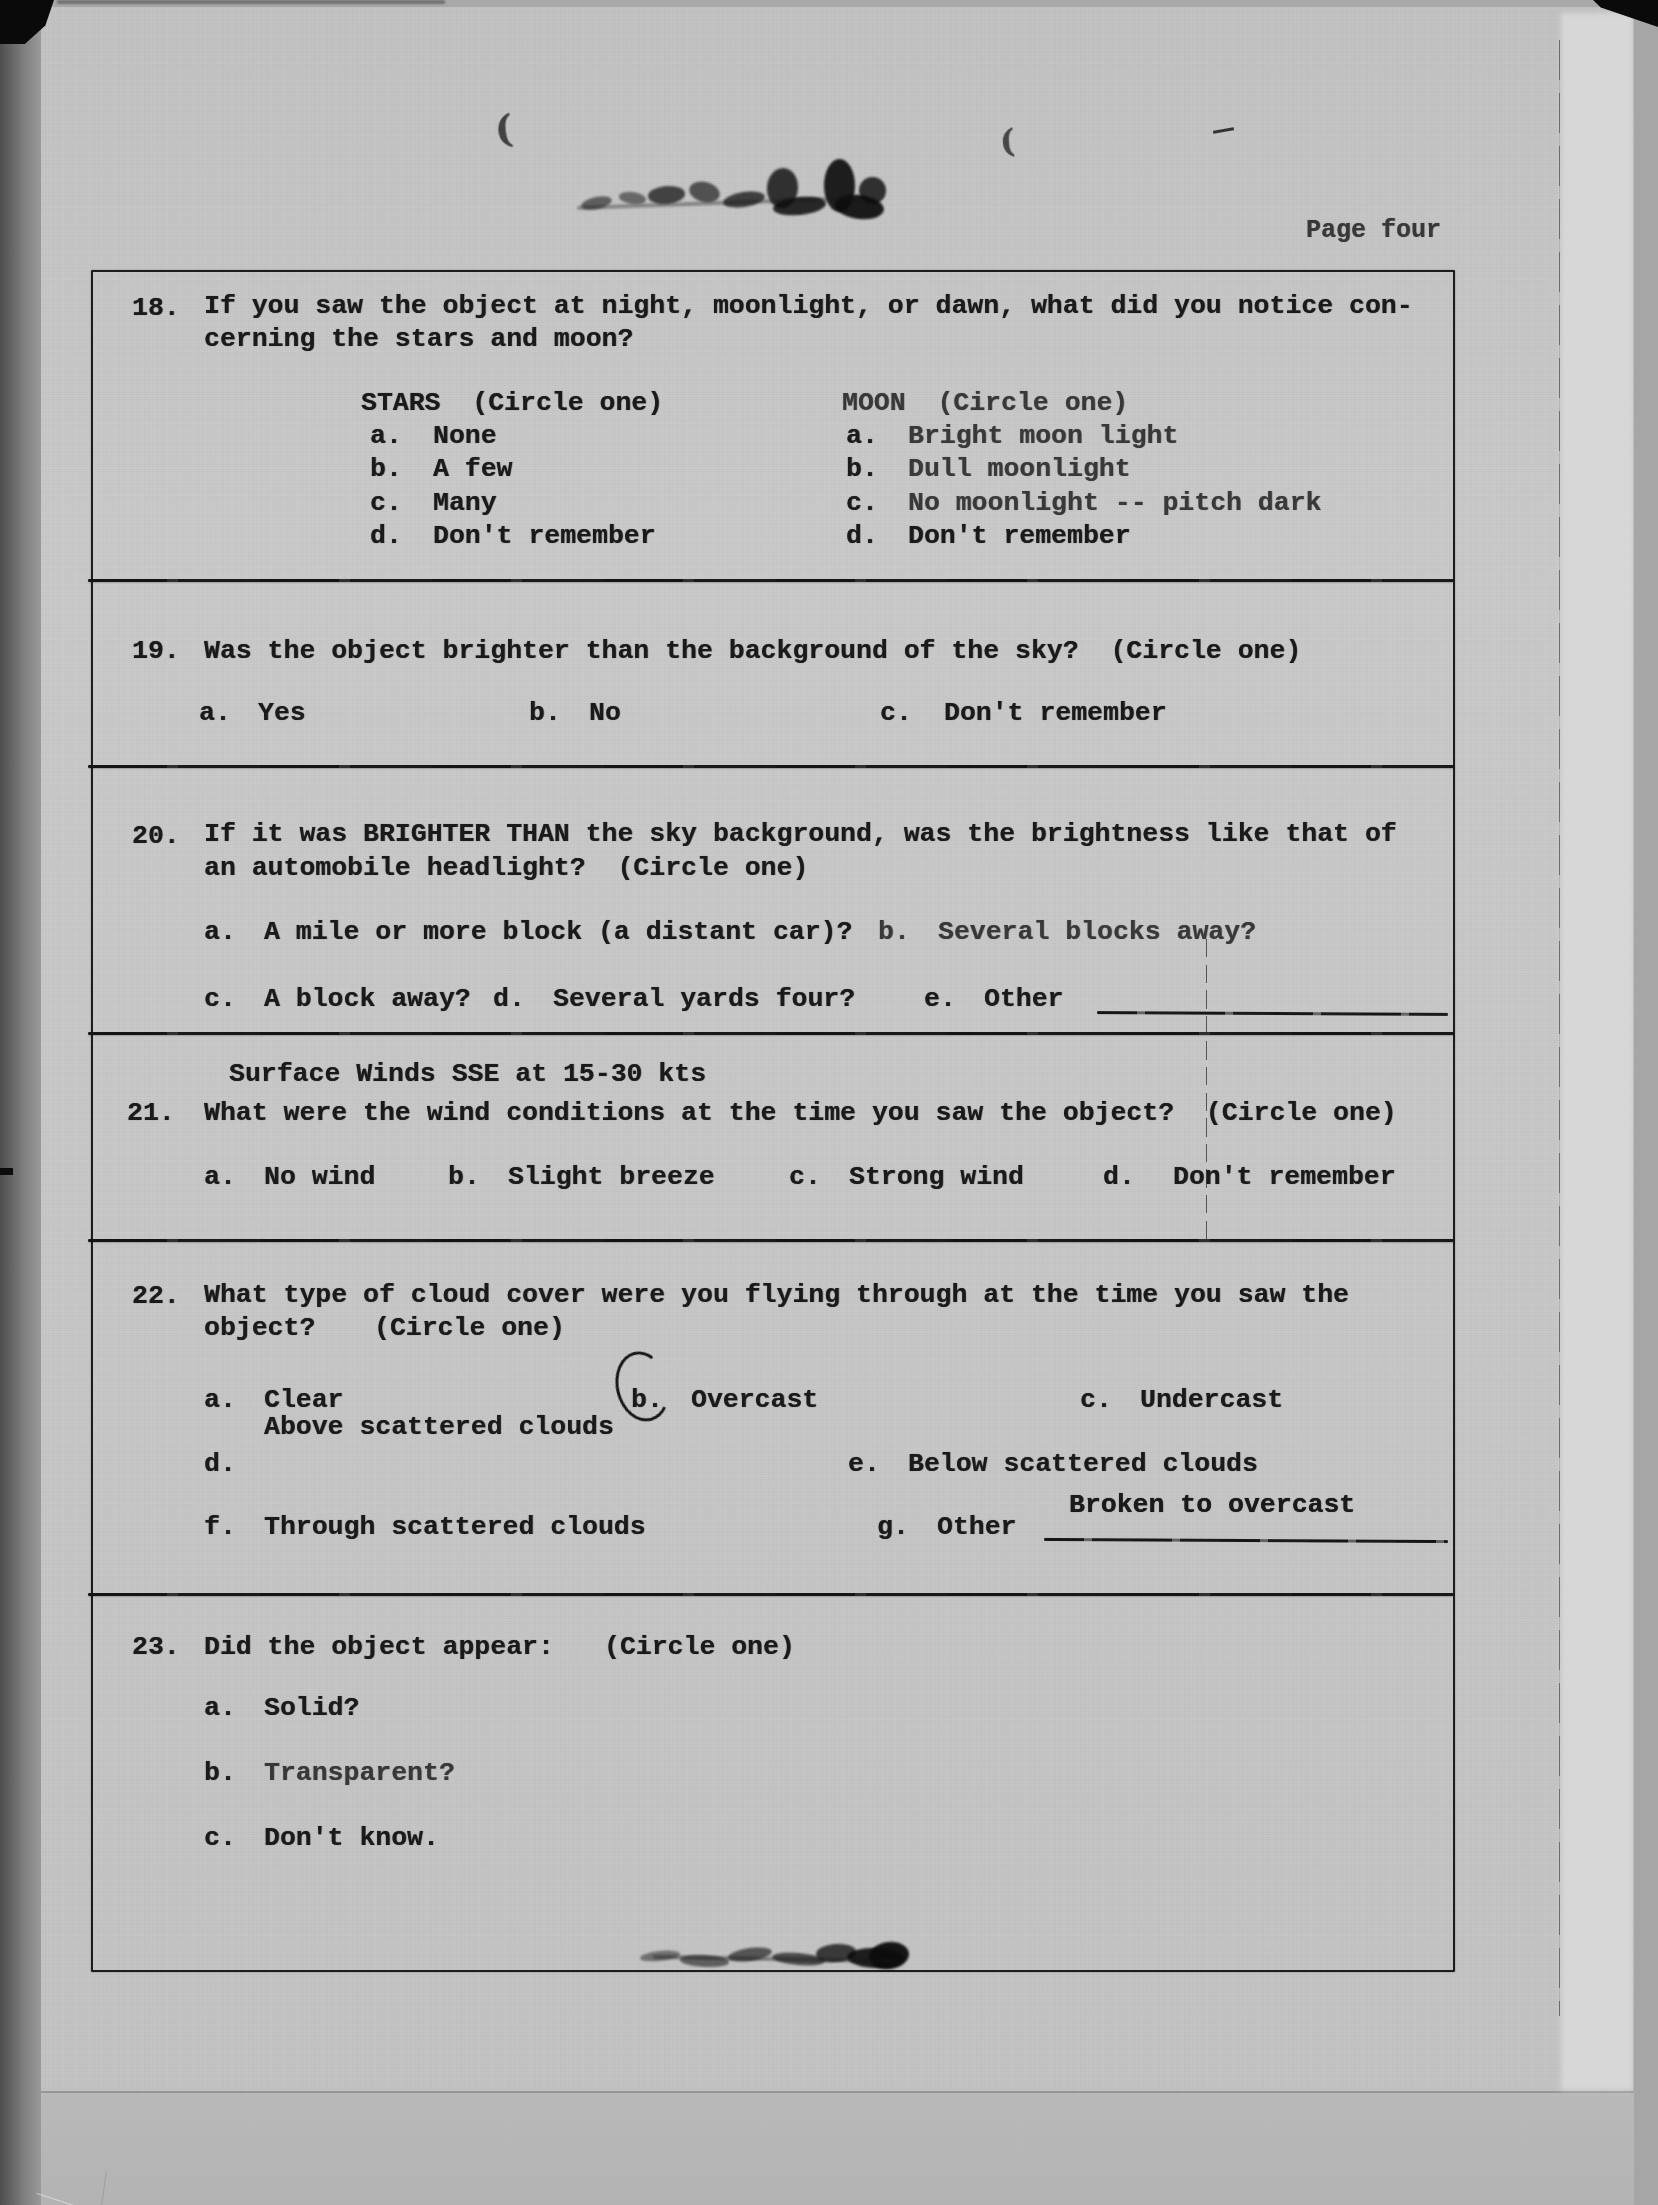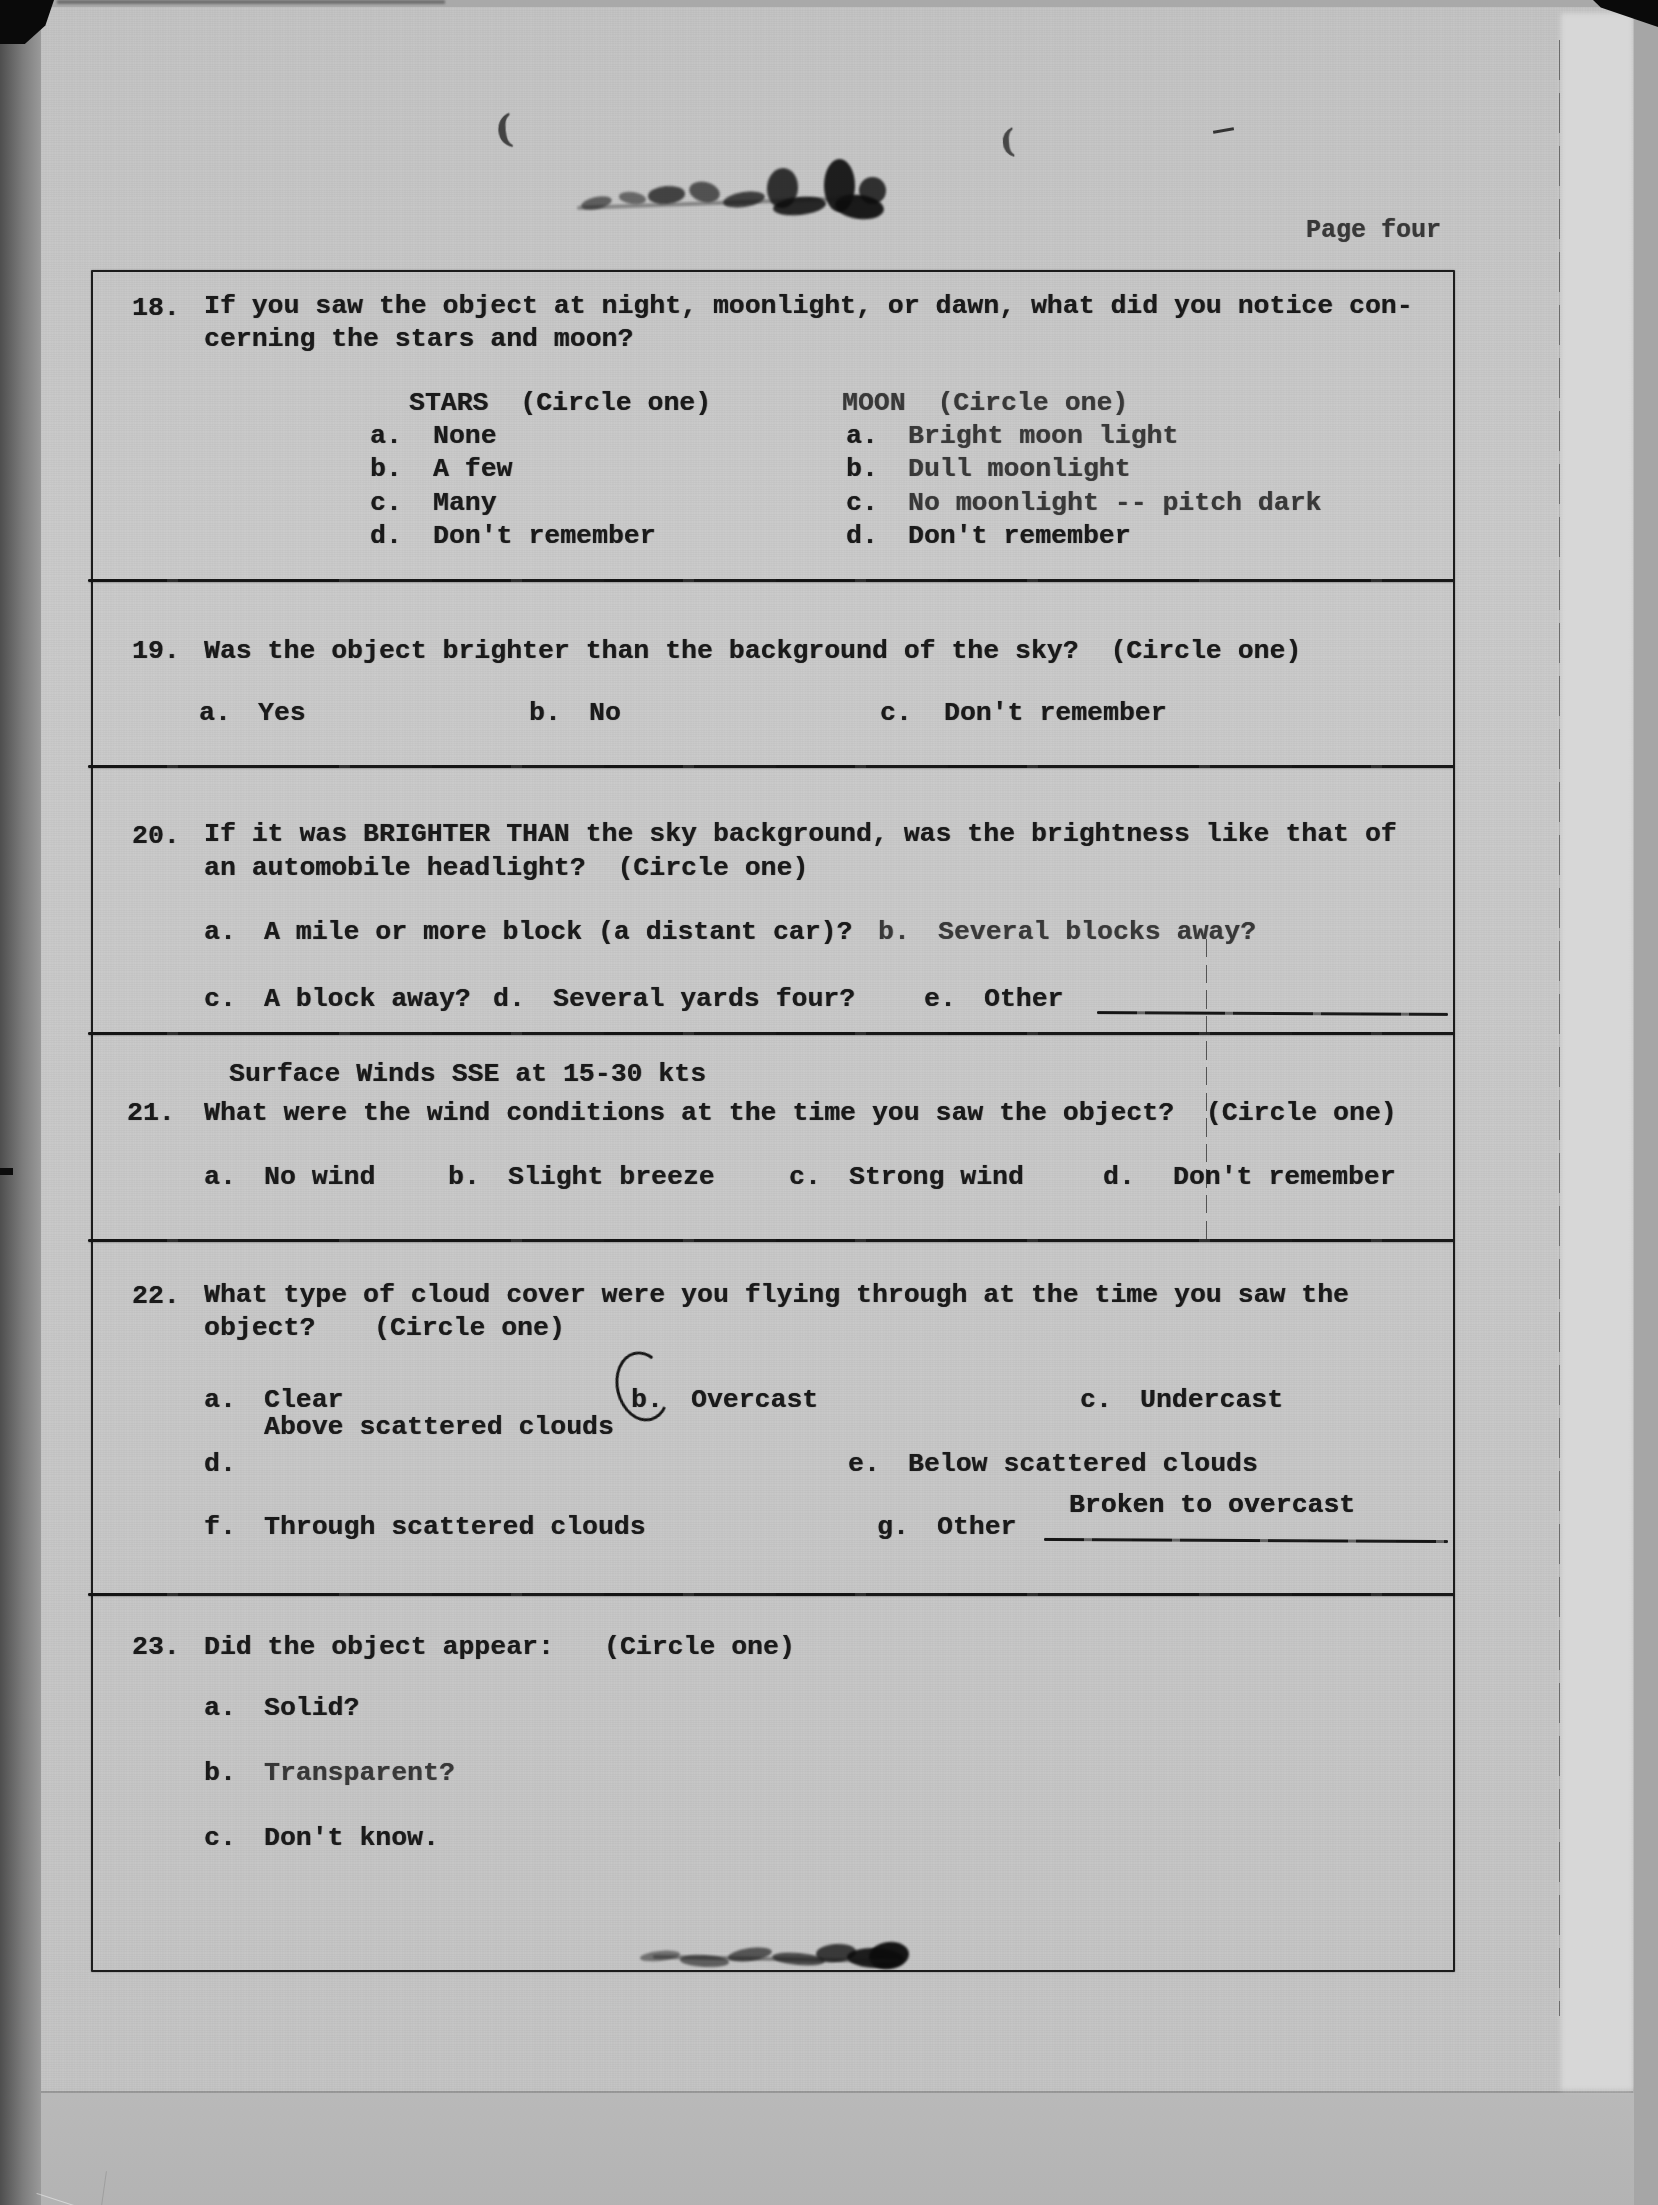--- a/index.html
+++ b/index.html
@@ -86,21 +86,21 @@
 <div class="rule" style="top:579px;"></div>
 <div class="rule" style="top:765px;"></div>
 <div class="rule" style="top:1032px;"></div>
 <div class="rule" style="top:1239px;"></div>
 <div class="rule" style="top:1593px;"></div>
 
 <div class="t" style="left:132px;top:295px;">18.</div>
 <div class="t" style="left:204px;top:293px;">If you saw the object at night, moonlight, or dawn, what did you notice con-</div>
 <div class="t" style="left:204px;top:326px;">cerning the stars and moon?</div>
 
-<div class="t" style="left:361px;top:390px;margin-left:48px;">STARS  (Circle one)</div>
+<div class="t" style="left:361px;top:390px;">STARS  (Circle one)</div>
 <div class="t soft" style="left:842px;top:390px;">MOON  (Circle one)</div>
 
 <div class="t" style="left:370px;top:423px;">a.</div>
 <div class="t" style="left:433px;top:423px;">None</div>
 <div class="t" style="left:370px;top:456px;">b.</div>
 <div class="t" style="left:433px;top:456px;">A few</div>
 <div class="t" style="left:370px;top:490px;">c.</div>
 <div class="t" style="left:433px;top:490px;">Many</div>
 <div class="t" style="left:370px;top:523px;">d.</div>
 <div class="t" style="left:433px;top:523px;">Don't remember</div>

